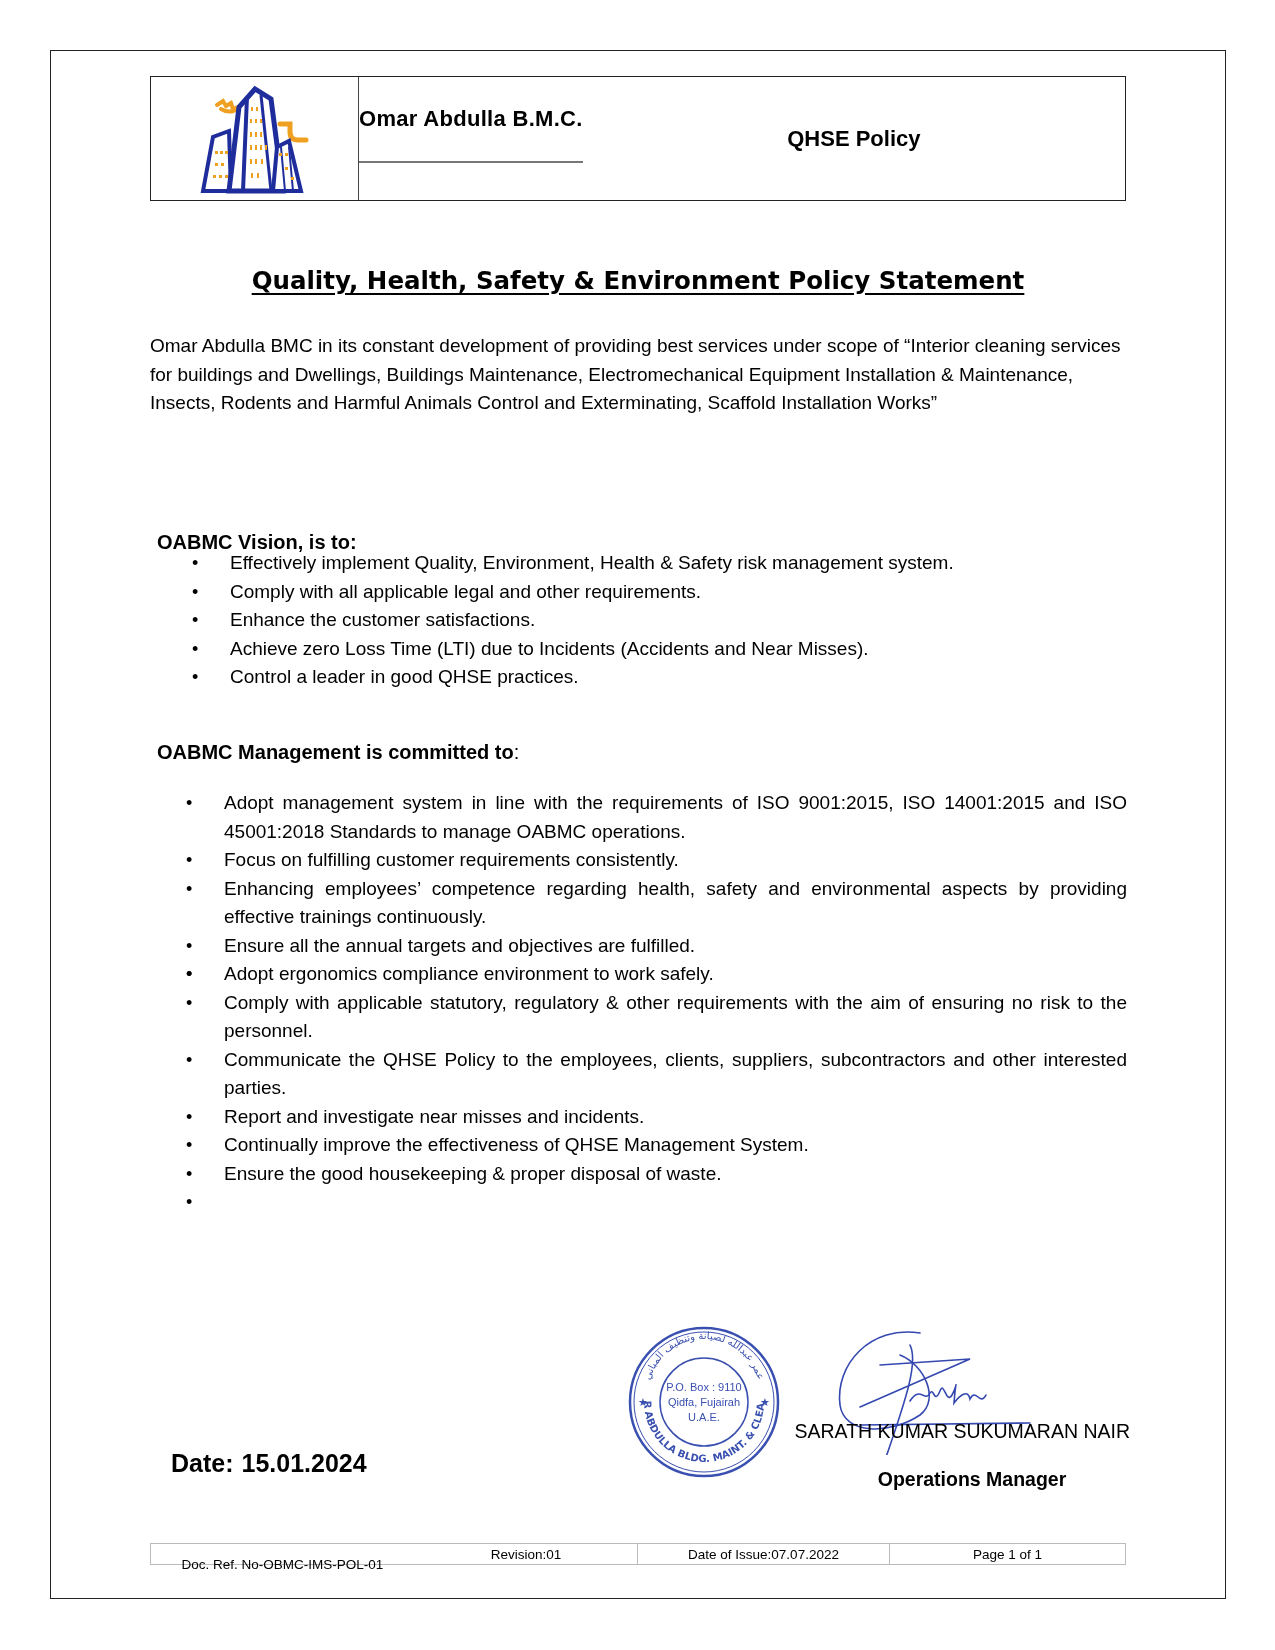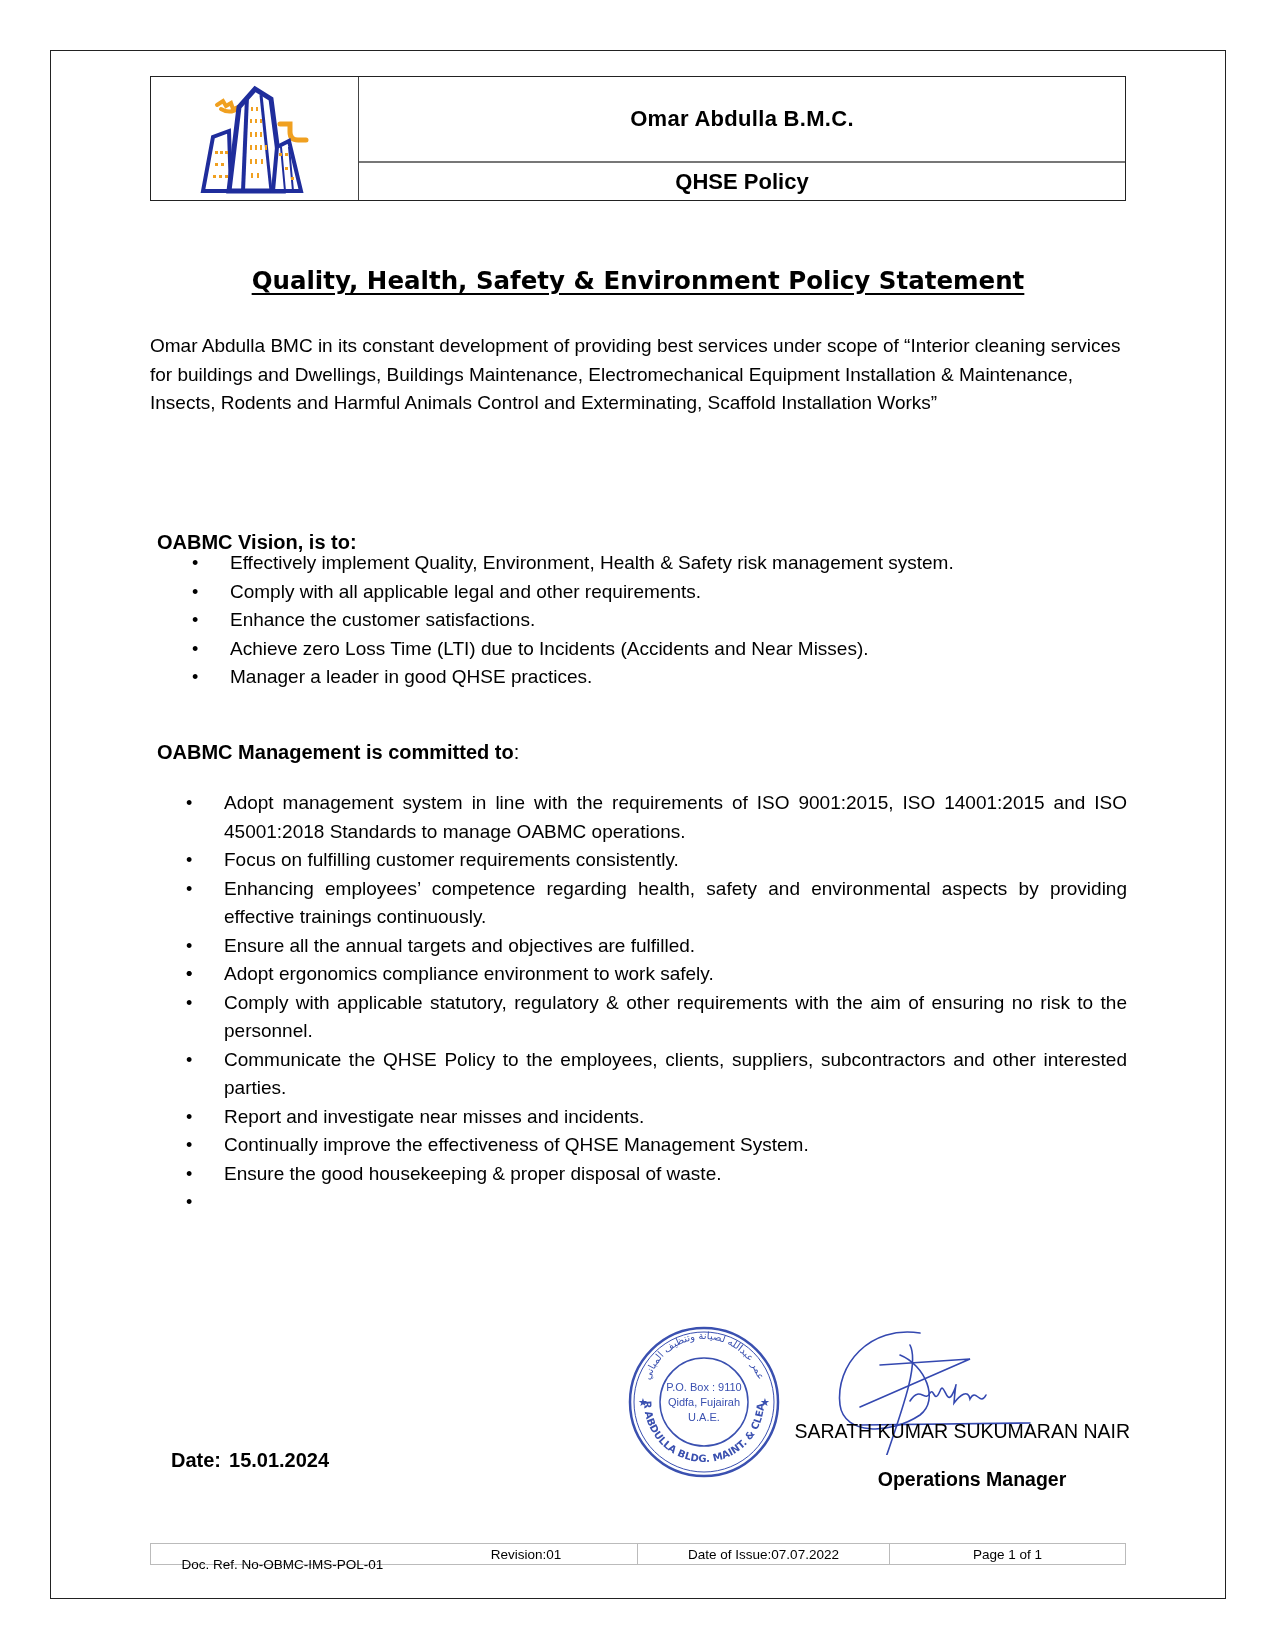--- a/index.html
+++ b/index.html
@@ -3,21 +3,21 @@
 <meta charset="utf-8">
 <style>
   html, body { margin:0; padding:0; background:#ffffff; }
   body { width:1275px; height:1650px; position:relative; overflow:hidden;
          font-family:"Liberation Sans", sans-serif; color:#000; }
   .frame { position:absolute; left:50px; top:50px; width:1176px; height:1549px;
            border:1.5px solid #222; box-sizing:border-box; }
   .hdr { position:absolute; left:150px; top:76px; width:976px; height:125px;
          border:1.3px solid #222; box-sizing:border-box; display:flex; }
   .hdr-logo { width:207px; border-right:1px solid #444; position:relative; }
-  .hdr-right { flex:1; display:flex; flex-direction:column; }
+  .hdr-right { flex:1; display:flex; }
   .hdr-company { height:84px; border-bottom:2px solid #777; display:flex;
                  align-items:center; justify-content:center;
                  font-size:22px; font-weight:bold; letter-spacing:0.3px; }
   .hdr-doc { flex:1; display:flex; align-items:center; justify-content:center;
              font-size:22px; font-weight:bold; }
   .title { position:absolute; left:150px; width:976px; top:266px; text-align:center;
            font-family:"DejaVu Sans", sans-serif; font-weight:bold; font-size:24.5px;
            text-decoration:underline; text-underline-offset:4px; }
   .intro { position:absolute; left:150px; width:980px; top:332px; font-size:19px;
            line-height:28.5px; font-family:"Liberation Sans", sans-serif; }
@@ -29,21 +29,21 @@
   .vision li .b { left:-38px; }
   .commit { left:224px; top:789px; width:903px; }
   .commit li { text-align:justify; }
   .commit li .b { left:-38px; }
   .stamp { position:absolute; left:626px; top:1325px; width:156px; height:154px; }
   .sig { position:absolute; left:830px; top:1325px; width:220px; height:130px; }
   .signer-name { position:absolute; left:790px; top:1420px; width:340px; text-align:right;
                  font-size:19.5px; }
   .signer-role { position:absolute; left:790px; top:1448px; width:320px; text-align:center;
                  font-size:19.5px; font-weight:bold; padding-left:22px;margin-top:20px; }
-  .date { position:absolute; left:171px; top:1449px; font-size:20px; font-weight:bold; }
+  .date { position:absolute; left:171px; top:1449px; font-size:25px; font-weight:bold; }
   .date span { margin-right:8px; }
   .footer { position:absolute; left:150px; top:1543px; width:976px; height:22px;
             border:1px solid #bbb; box-sizing:border-box; display:flex; font-size:13.5px; }
   .footer div { display:flex; align-items:center; justify-content:center;
                 border-right:1px solid #bbb; }
   .footer div:last-child { border-right:none; }
 </style>
 </head>
 <body>
 
@@ -108,21 +108,21 @@
 <div class="title">Quality, Health, Safety &amp; Environment Policy Statement</div>
 
 <div class="intro">Omar Abdulla BMC in its constant development of providing best services under scope of “Interior cleaning services for buildings and Dwellings, Buildings Maintenance, Electromechanical Equipment Installation &amp; Maintenance, Insects, Rodents and Harmful Animals Control and Exterminating, Scaffold Installation Works”</div>
 
 <div class="sect-h" style="top:495px;margin-top:36px;">OABMC Vision, is to:</div>
 <ul class="list vision">
   <li><span class="b">•</span><span>Effectively implement Quality, Environment, Health &amp; Safety risk management system.</span></li>
   <li><span class="b">•</span><span>Comply with all applicable legal and other requirements.</span></li>
   <li><span class="b">•</span><span>Enhance the customer satisfactions.</span></li>
   <li><span class="b">•</span><span>Achieve zero Loss Time (LTI) due to Incidents (Accidents and Near Misses).</span></li>
-  <li><span class="b">•</span><span>Manager a leader in good QHSE practices.</span></li>
+  <li><span class="b">•</span><span>Control a leader in good QHSE practices.</span></li>
 </ul>
 
 <div class="sect-h" style="top:741px;"><span>OABMC Management is committed to</span><span style="font-weight:normal;">:</span></div>
 <ul class="list commit">
   <li><span class="b">•</span><span>Adopt management system in line with the requirements of ISO 9001:2015, ISO 14001:2015 and ISO 45001:2018 Standards to manage OABMC operations.</span></li>
   <li><span class="b">•</span><span>Focus on fulfilling customer requirements consistently.</span></li>
   <li><span class="b">•</span><span>Enhancing employees’ competence regarding health, safety and environmental aspects by providing effective trainings continuously.</span></li>
   <li><span class="b">•</span><span>Ensure all the annual targets and objectives are fulfilled.</span></li>
   <li><span class="b">•</span></li>
   <li><span class="b">•</span><span>Adopt ergonomics compliance environment to work safely.</span></li>

